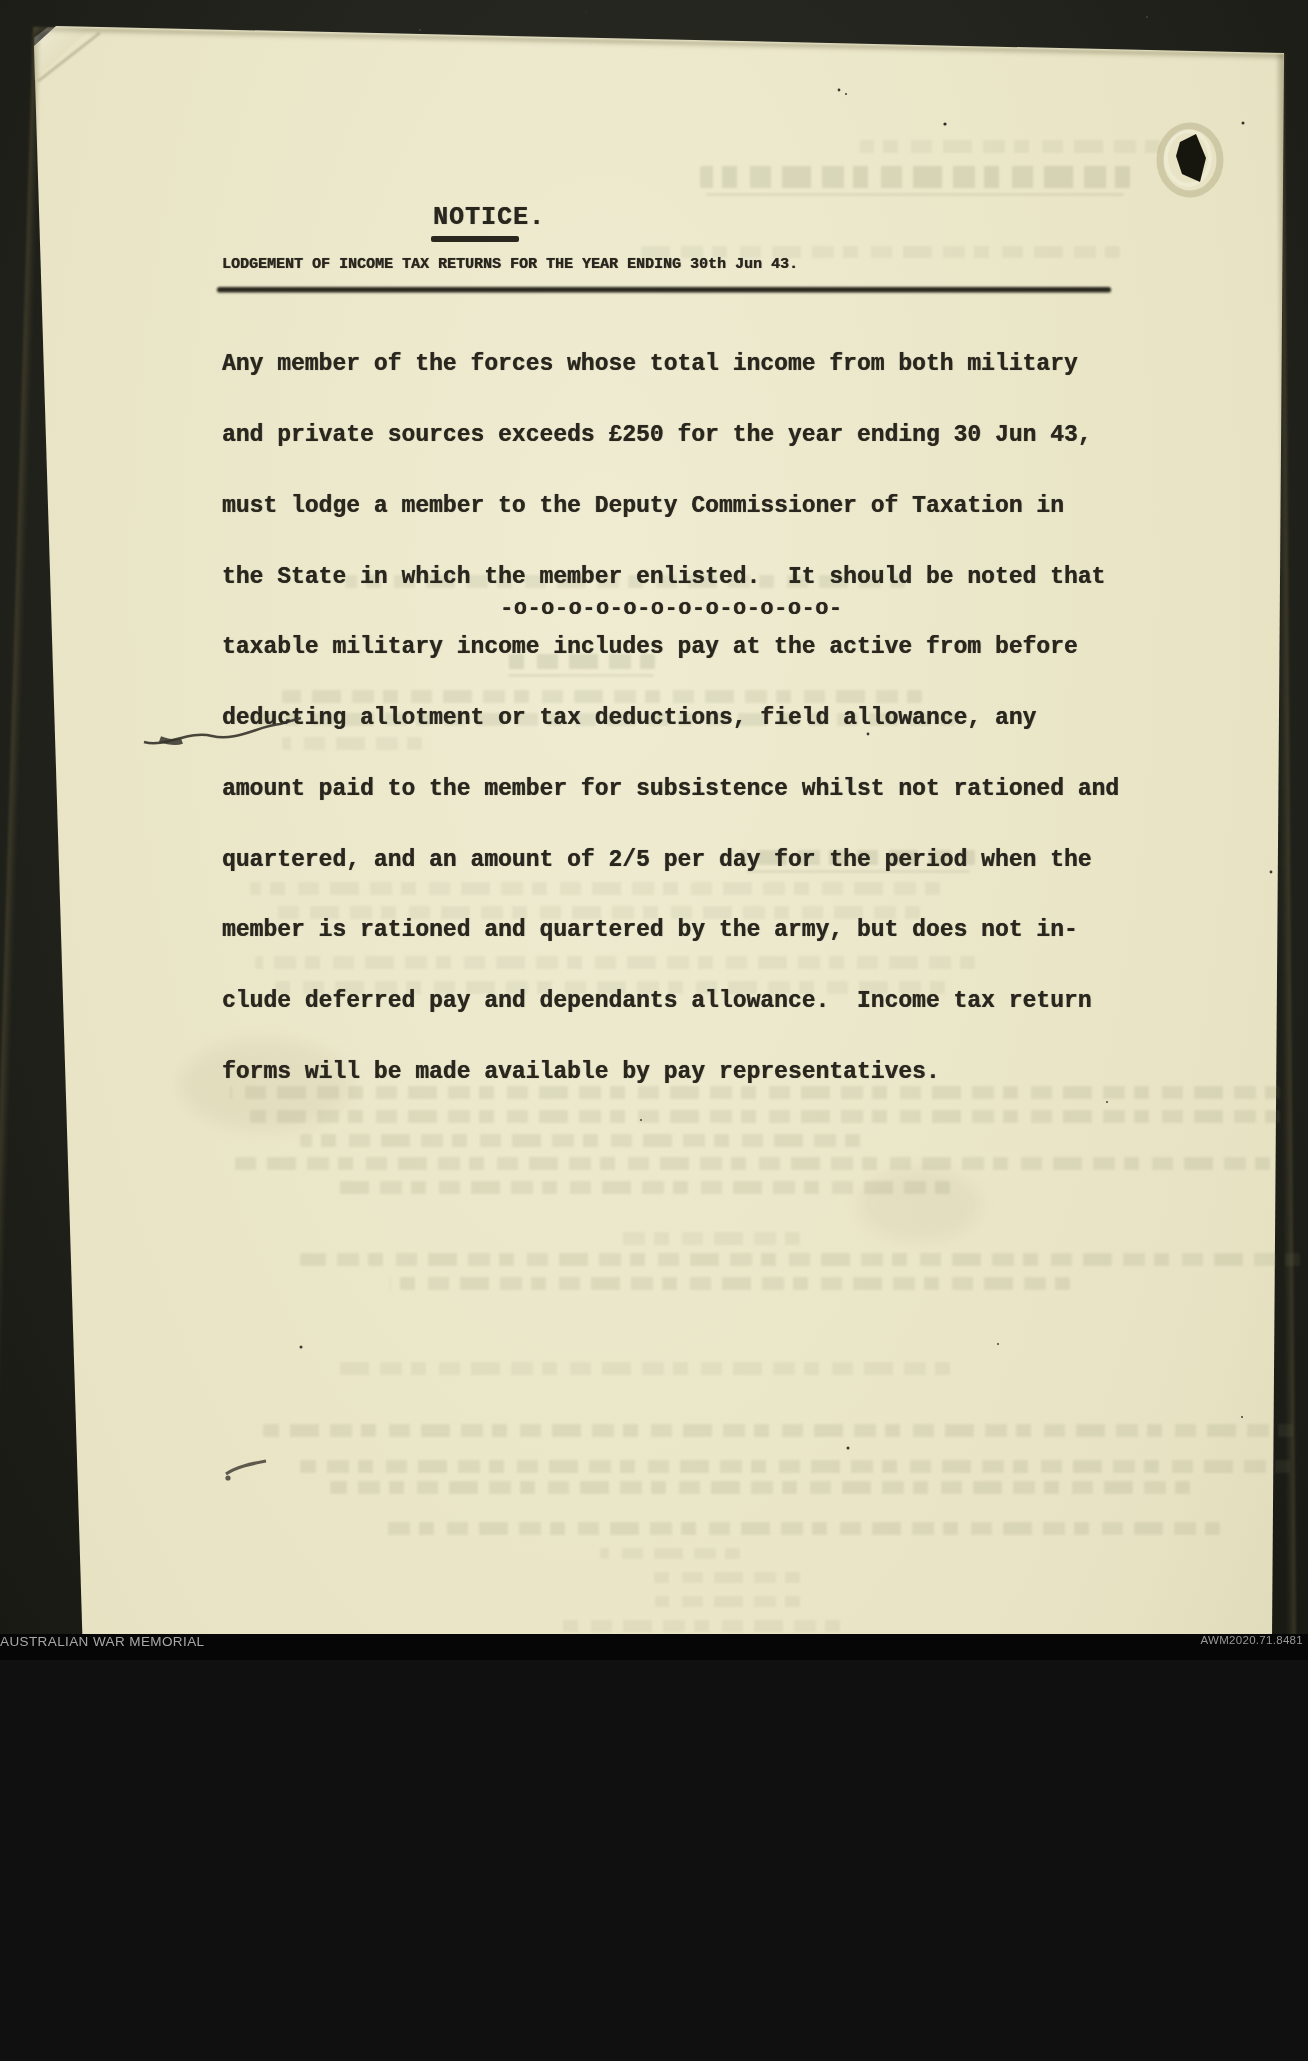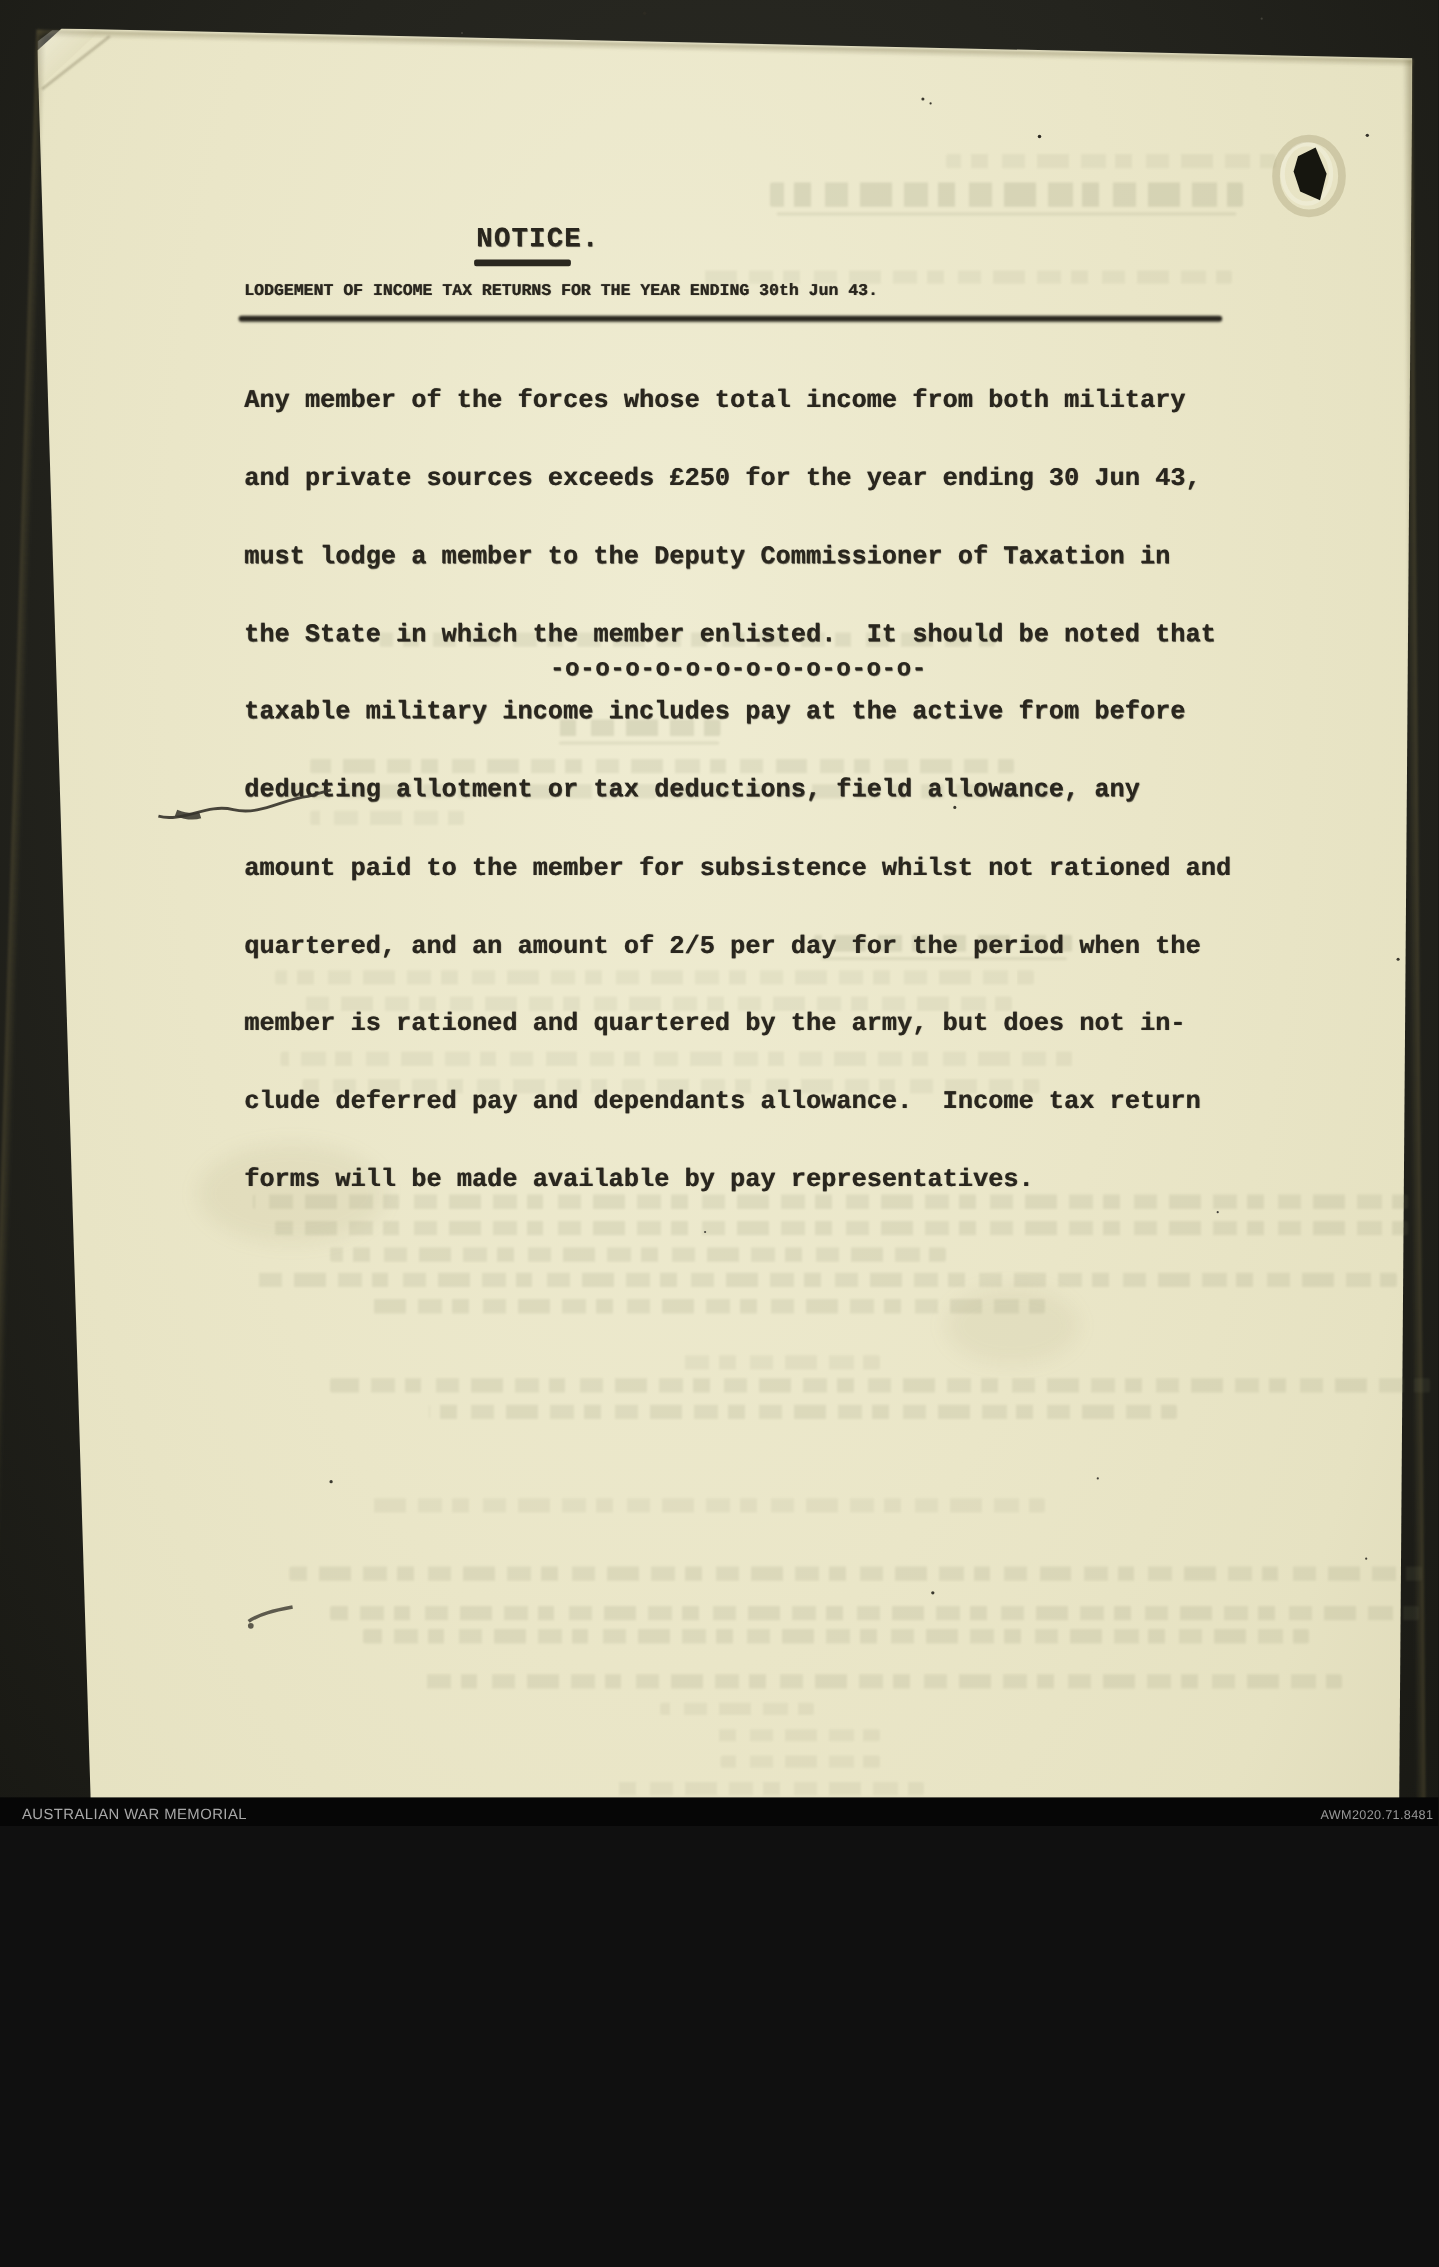--- a/index.html
+++ b/index.html
@@ -52,21 +52,21 @@
   .svgmark{position:absolute;}
   .specks{position:absolute;left:0;top:0;width:2px;height:2px;background:transparent;border-radius:50%;
     box-shadow:585px 11px 0 .6px #2c2a22, 838px 89px 0 .4px #3a382e, 845px 93px 0 0 #3a382e,
      944px 123px 0 .6px #2c2a22, 1146px 16px 0 0 #44423a, 1242px 122px 0 .5px #34322a,
      419px 29px 0 0 #44423a, 300px 1346px 0 .5px #3c3a30, 1106px 1101px 0 0 #44423c,
      847px 1447px 0 .5px #3a382e, 1241px 1416px 0 0 #403e34, 501px 1976px 0 .5px #34322a,
      522px 1969px 0 0 #403e34, 781px 1641px 0 0 #44423a, 1270px 871px 0 .4px #3a382e,
      640px 1119px 0 0 #4a4840, 997px 1343px 0 0 #44423a, 867px 733px 0 .4px #3c3a30;}
   
   .band{position:absolute;left:0;right:0;bottom:0;height:26px;background:#060606;
-        display:flex;justify-content:space-between;align-items:flex-end;padding:0 5px 3px 20px;box-sizing:border-box;}
+        display:flex;justify-content:space-between;padding:0 5px 3px 0;box-sizing:border-box;}
   .band .wm-left{font-size:13.5px;letter-spacing:.4px;color:#a8a8a8;}
   .band .wm-right{font-size:11.5px;letter-spacing:.3px;color:#989898;margin-left:44px;}
 </style>
 </head>
 <body>
 
 <div class="canvas">
 
   <div class="paper"></div>
   <div class="edge edge-left"></div>

